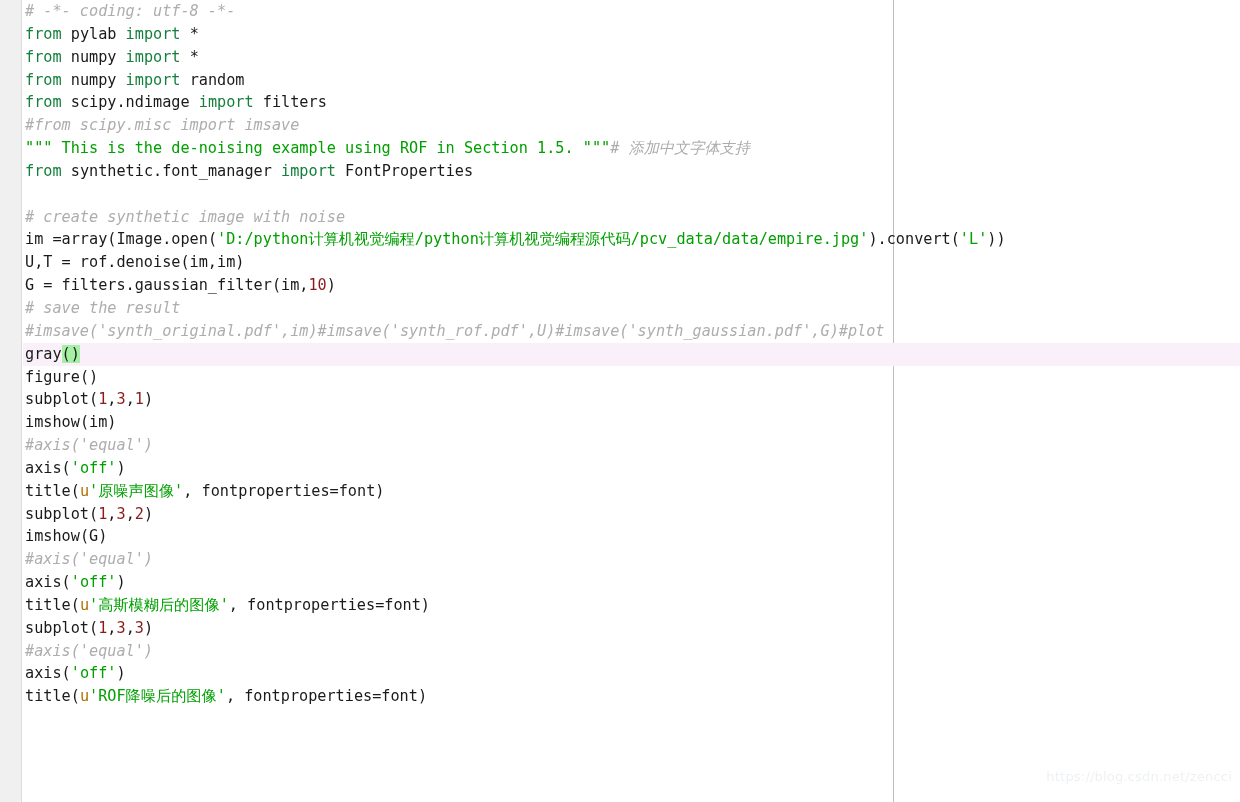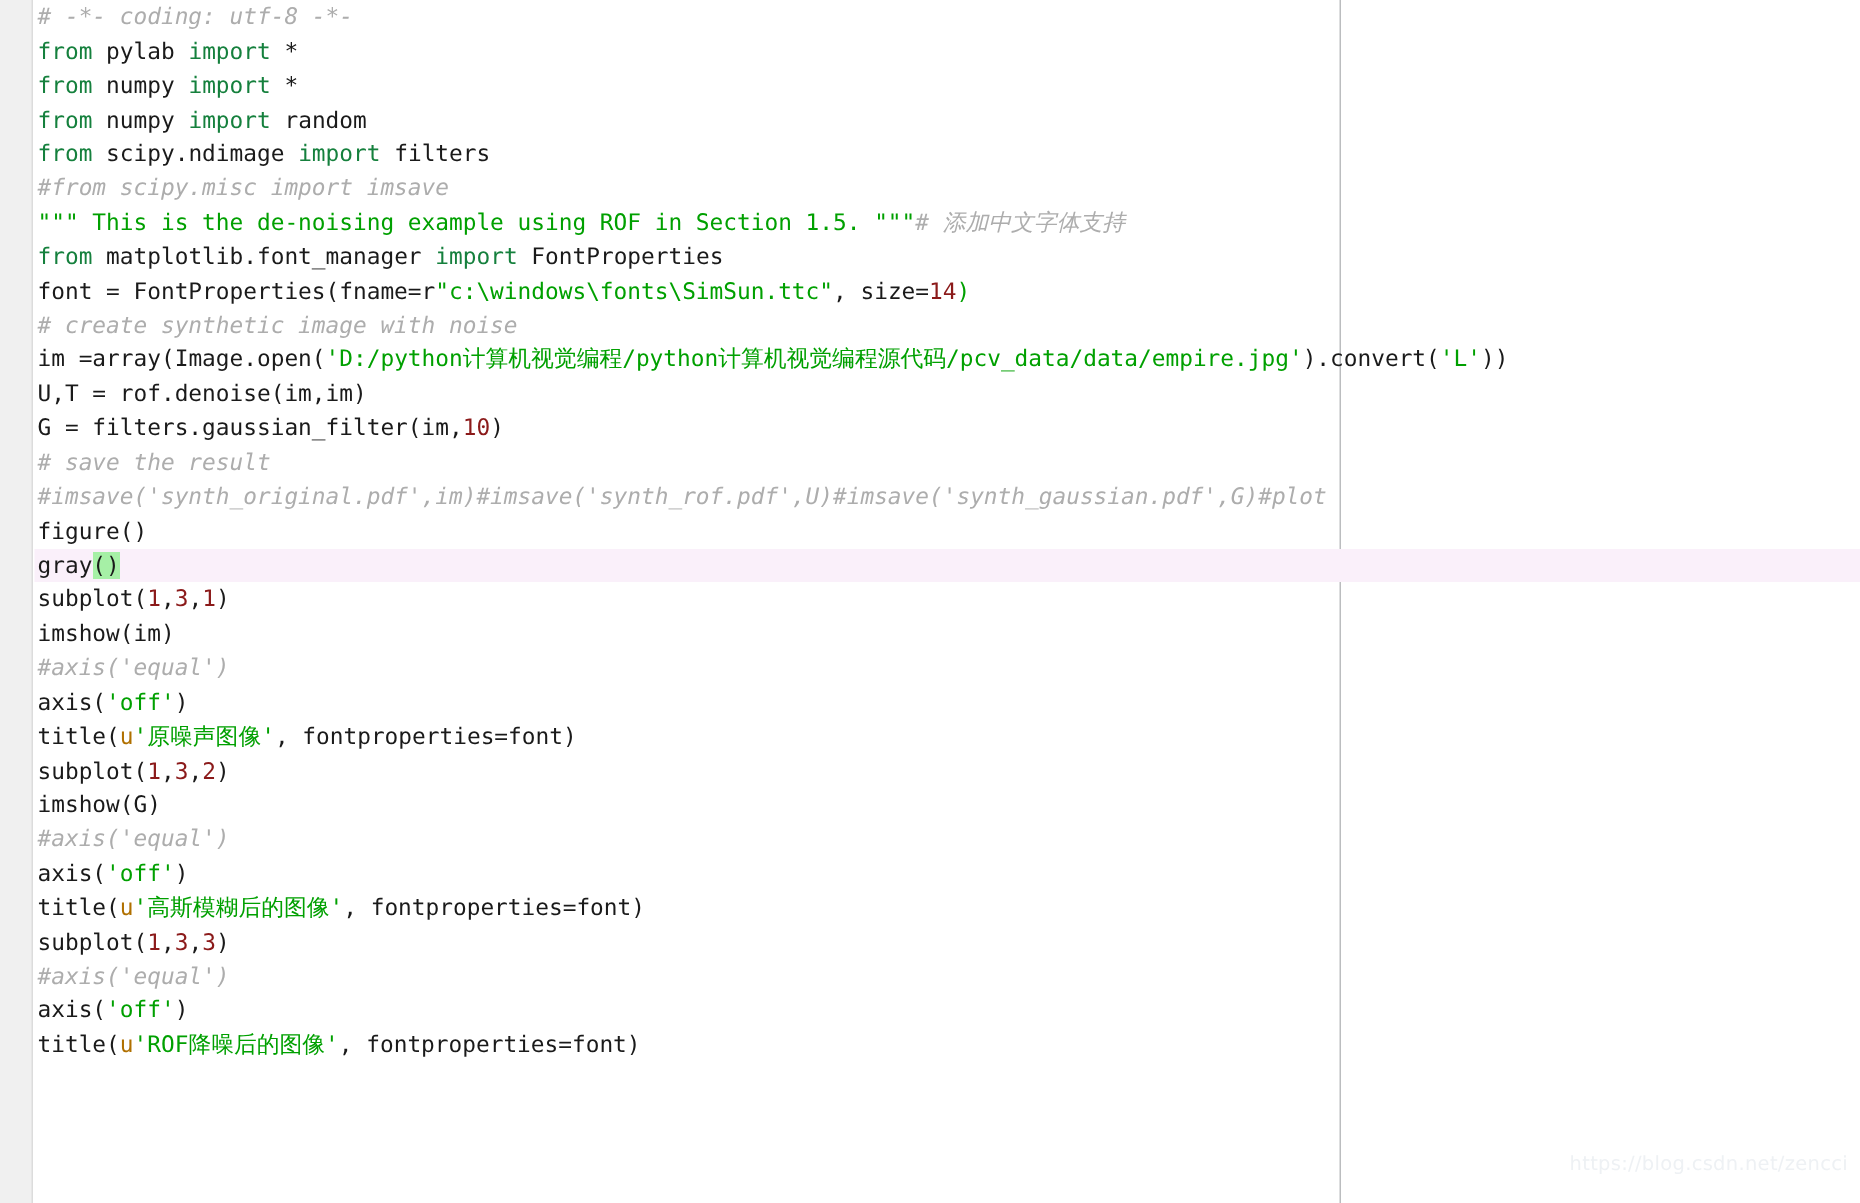--- a/index.html
+++ b/index.html
@@ -108,30 +108,30 @@
   <div id="ruler"></div>
 
   <div id="rows">
       <div class="row"><div class="lnum">1</div><div class="code"><span class="cmt"># -*- coding: utf-8 -*-</span></div></div>
       <div class="row"><div class="lnum">2</div><div class="code"><span class="kw">from</span> <span class="plain">pylab</span> <span class="kw">import</span> <span class="plain">*</span></div></div>
       <div class="row"><div class="lnum">3</div><div class="code"><span class="kw">from</span> <span class="plain">numpy</span> <span class="kw">import</span> <span class="plain">*</span></div></div>
       <div class="row"><div class="lnum">4</div><div class="code"><span class="kw">from</span> <span class="plain">numpy</span> <span class="kw">import</span> <span class="plain">random</span></div></div>
       <div class="row"><div class="lnum">5</div><div class="code"><span class="kw">from</span> <span class="plain">scipy.ndimage</span> <span class="kw">import</span> <span class="plain">filters</span></div></div>
       <div class="row"><div class="lnum">6</div><div class="code"><span class="cmt">#from scipy.misc import imsave</span></div></div>
       <div class="row"><div class="lnum">8</div><div class="code"><span class="str">""" This is the de-noising example using ROF in Section 1.5. """</span><span class="cmt"># 添加中文字体支持</span></div></div>
-      <div class="row"><div class="lnum">9</div><div class="code"><span class="kw">from</span> <span class="plain">matplotlib.font_manager</span> <span class="kw">import</span> <span class="plain">FontProperties</span></div></div>
-      <div class="row"><div class="lnum">10</div><div class="code"><span class="plain">font = FontProperties(fname=r</span><span class="str">"c:\windows\fonts\SimSun.ttc"</span><span class="plain">, size=</span><span class="num">14</span><span class="str">)</span></div></div>
+      <div class="row"><div class="lnum">9</div><div class="code"><span class="kw">from</span> <span class="plain">synthetic.font_manager</span> <span class="kw">import</span> <span class="plain">FontProperties</span></div></div>
+      <div class="row"><div class="lnum">10</div></div>
       <div class="row"><div class="lnum">11</div><div class="code"><span class="cmt"># create synthetic image with noise</span></div></div>
       <div class="row"><div class="lnum">12</div><div class="code"><span class="plain">im =</span><span class="plain sq">array</span><span class="plain">(</span><span class="plain sq">Image</span><span class="plain">.open(</span><span class="str">'D:/python计算机视觉编程/python计算机视觉编程源代码/pcv_data/data/empire.jpg'</span><span class="plain">).convert(</span><span class="str">'L'</span><span class="plain">))</span></div></div>
       <div class="row"><div class="lnum">13</div><div class="code"><span class="plain">U,T = rof.denoise(im,im)</span></div></div>
       <div class="row"><div class="lnum">14</div><div class="code"><span class="plain">G = filters.gaussian_filter(im,</span><span class="num">10</span><span class="plain">)</span></div></div>
       <div class="row"><div class="lnum">15</div><div class="code"><span class="cmt"># save the result</span></div></div>
       <div class="row"><div class="lnum">16</div><div class="code"><span class="cmt">#imsave('synth_original.pdf',im)#imsave('synth_rof.pdf',U)#imsave('synth_gaussian.pdf',G)#plot</span></div></div>
+      <div class="row current"><div class="rowbg"></div><div class="lnum">18</div><div class="code"><span class="plain sq">gray</span><span class="plain brk">()</span></div></div>
       <div class="row"><div class="lnum">17</div><div class="code"><span class="plain sq">figure</span><span class="plain">()</span></div></div>
-      <div class="row current"><div class="rowbg"></div><div class="lnum">18</div><div class="code"><span class="plain sq">gray</span><span class="plain brk">()</span></div></div>
       <div class="row"><div class="lnum">19</div><div class="code"><span class="plain sq">subplot</span><span class="plain">(</span><span class="num">1</span><span class="plain">,</span><span class="num">3</span><span class="plain">,</span><span class="num">1</span><span class="plain">)</span></div></div>
       <div class="row"><div class="lnum">20</div><div class="code"><span class="plain sq">imshow</span><span class="plain">(im)</span></div></div>
       <div class="row"><div class="lnum">21</div><div class="code"><span class="cmt">#axis('equal')</span></div></div>
       <div class="row"><div class="lnum">22</div><div class="code"><span class="plain sq">axis</span><span class="plain">(</span><span class="str">'off'</span><span class="plain">)</span></div></div>
       <div class="row"><div class="lnum">23</div><div class="code"><span class="plain sq">title</span><span class="plain">(</span><span class="pfx">u</span><span class="str">'原噪声图像'</span><span class="plain">, fontproperties=font)</span></div></div>
       <div class="row"><div class="lnum">24</div><div class="code"><span class="plain sq">subplot</span><span class="plain">(</span><span class="num">1</span><span class="plain">,</span><span class="num">3</span><span class="plain">,</span><span class="num">2</span><span class="plain">)</span></div></div>
       <div class="row"><div class="lnum">25</div><div class="code"><span class="plain sq">imshow</span><span class="plain">(G)</span></div></div>
       <div class="row"><div class="lnum">26</div><div class="code"><span class="cmt">#axis('equal')</span></div></div>
       <div class="row"><div class="lnum">27</div><div class="code"><span class="plain sq">axis</span><span class="plain">(</span><span class="str">'off'</span><span class="plain">)</span></div></div>
       <div class="row"><div class="lnum">28</div><div class="code"><span class="plain sq">title</span><span class="plain">(</span><span class="pfx">u</span><span class="str">'高斯模糊后的图像'</span><span class="plain">, fontproperties=font)</span></div></div>

